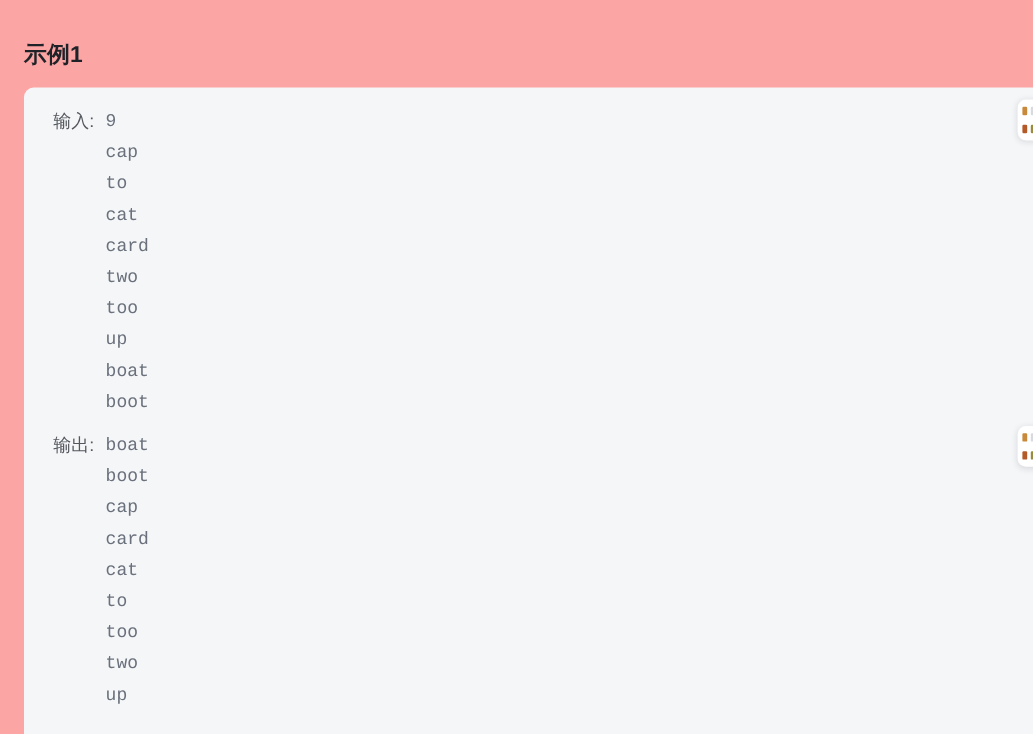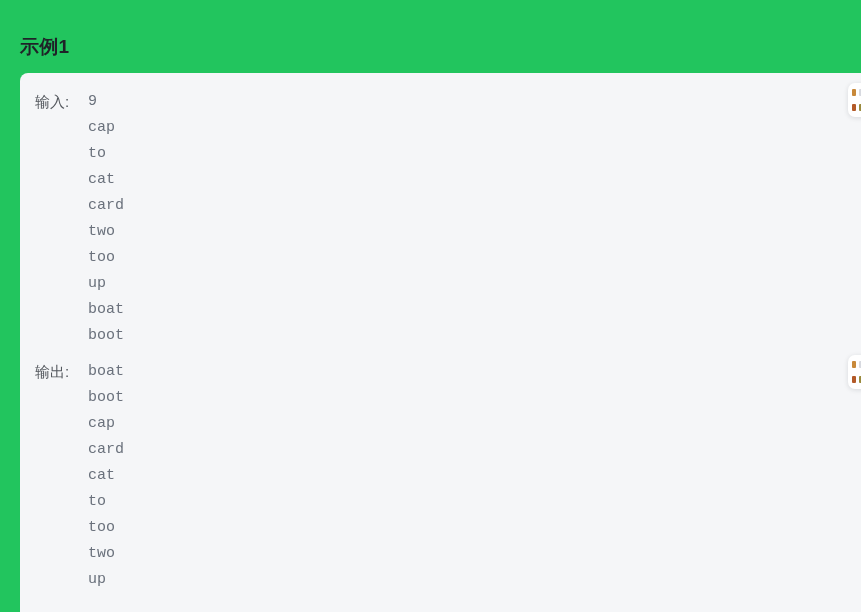--- a/index.html
+++ b/index.html
@@ -12,21 +12,21 @@
     height: 612px;
     overflow: hidden;
     font-family: "Liberation Sans", sans-serif;
     -webkit-font-smoothing: antialiased;
   }
 
   .page {
     position: relative;
     width: 861px;
     height: 612px;
-    background: #22c55e;
+    background: #fca5a5;
     overflow: hidden;
   }
 
   
   .section-title {
     position: absolute;
     left: 20px;
     top: 33px;
     margin: 0;
     font-size: 19px;
@@ -59,20 +59,21 @@
   }
 
   .io-label {
     flex: 0 0 auto;
     width: 53px;
     font-family: "Liberation Sans", sans-serif;
     font-size: 15px;
     line-height: 26px;
     color: #54585e;
     white-space: nowrap;
+    text-align: center;
   }
 
   .io-values {
     flex: 1 1 auto;
     min-width: 0;
     font-family: "Liberation Mono", "DejaVu Sans Mono", monospace;
     font-size: 15px;
     line-height: 26px;
     color: #6a717c;
   }

